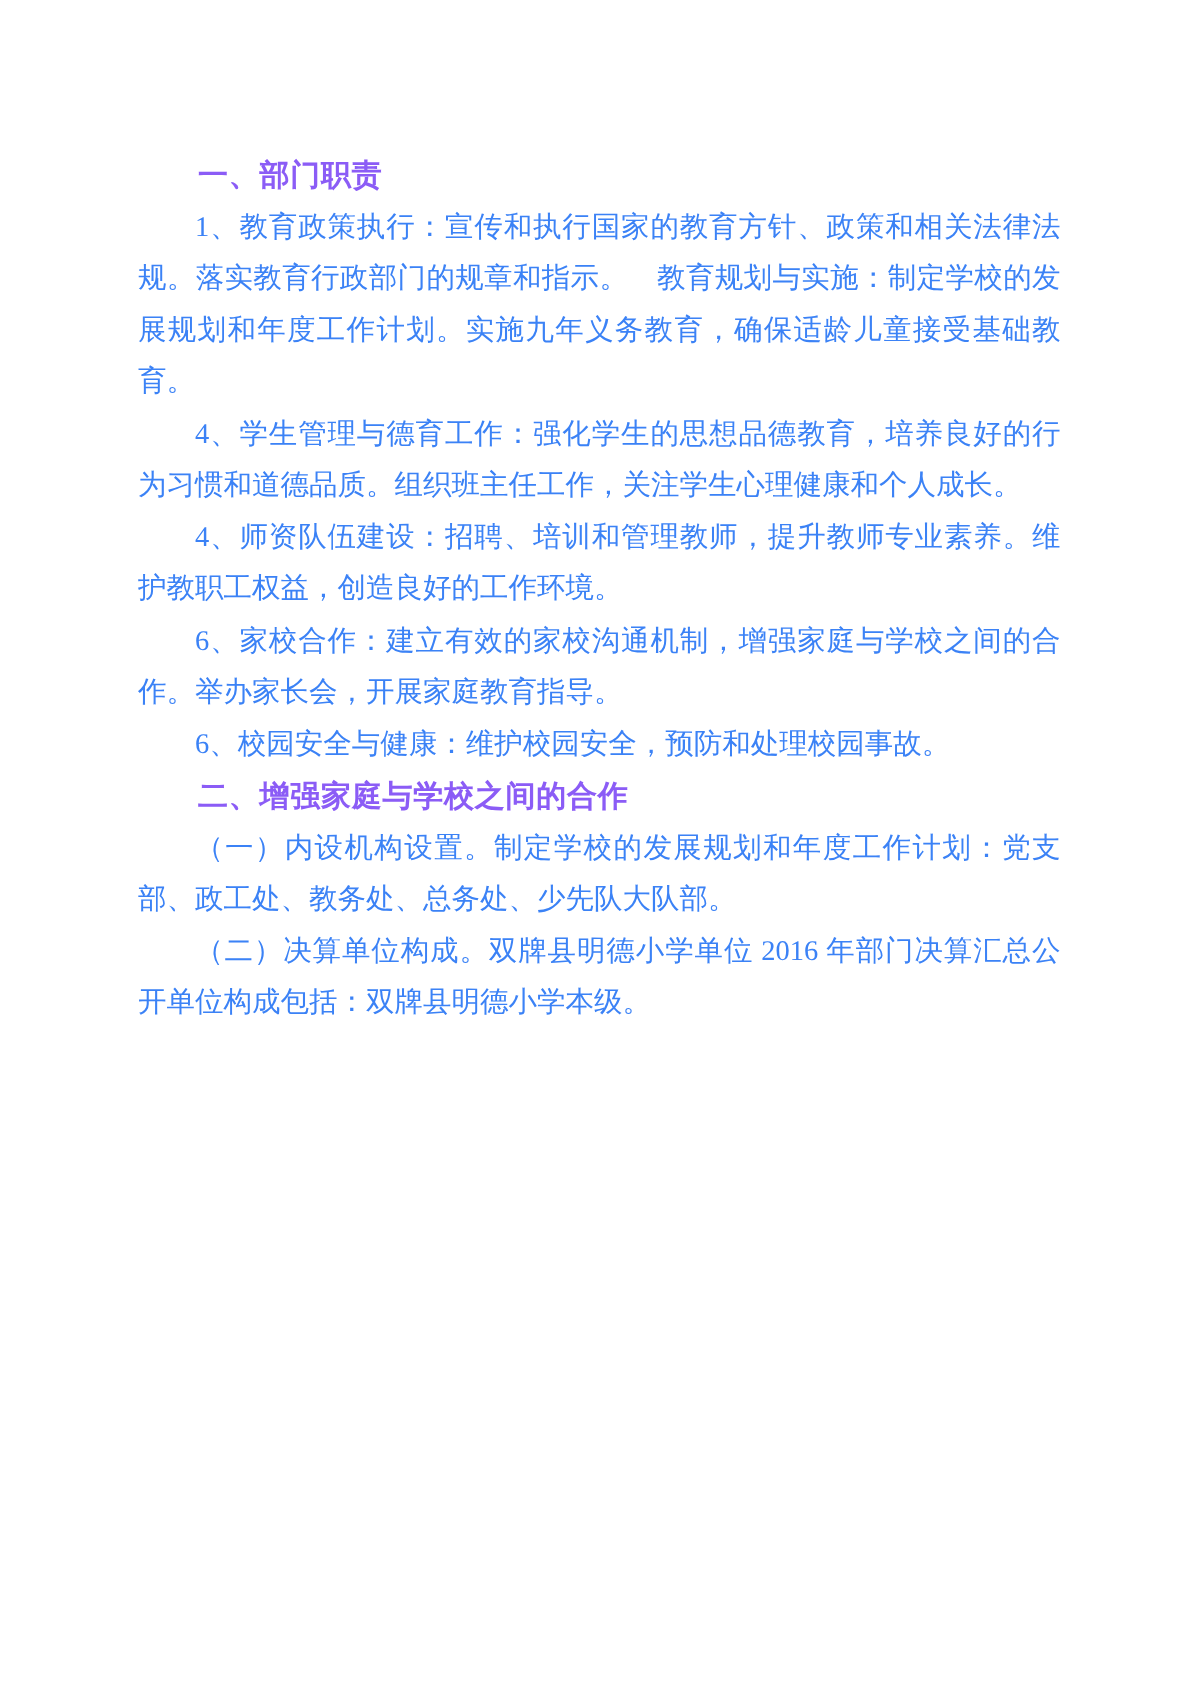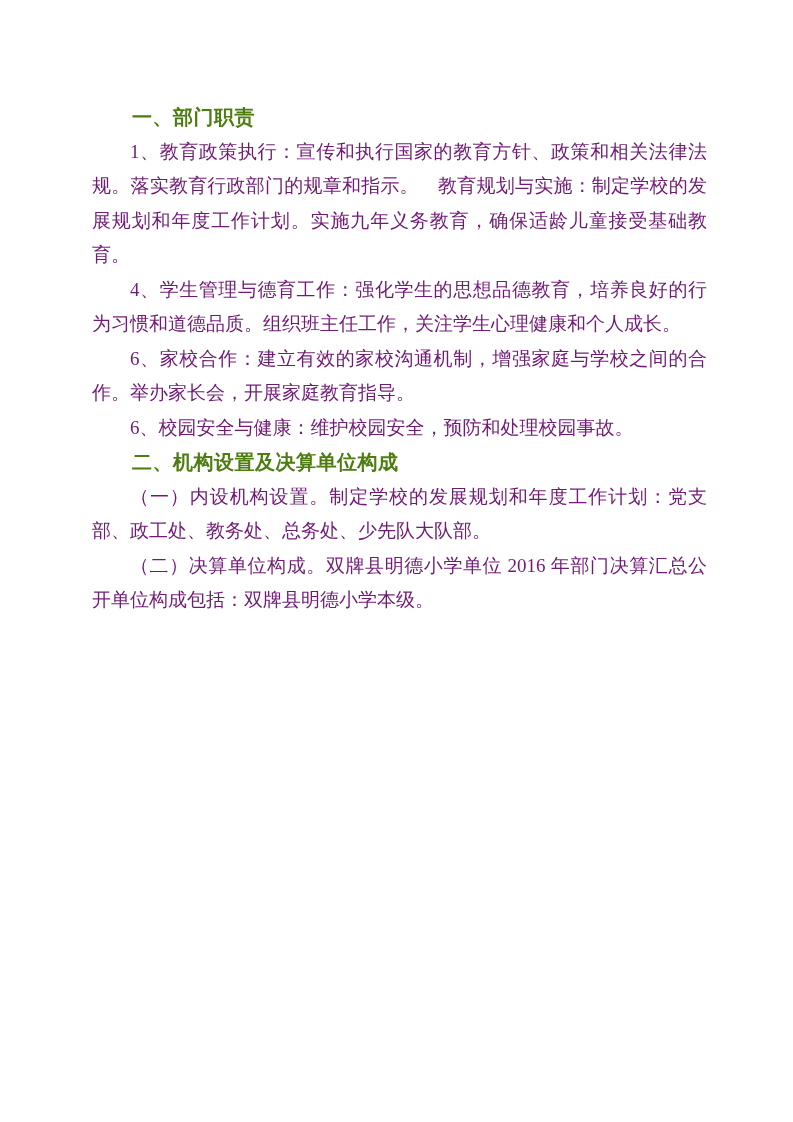--- a/index.html
+++ b/index.html
@@ -18,48 +18,49 @@
     overflow: hidden;
   }
   .section-heading {
     font-family: "Liberation Sans", "DejaVu Sans", sans-serif;
     font-weight: 700;
     font-size: 20px;
     line-height: 34.5px;
     margin: 0;
     text-indent: 2em;
     letter-spacing: 0.5px;
-    color: #4d7c0f;
+    color: #8b5cf6;
   }
   .body-paragraph {
     font-family: "Liberation Serif", "DejaVu Serif", serif;
     font-size: 19px;
     line-height: 34.5px;
     margin: 0;
     text-indent: 2em;
     text-align: justify;
-    color: #701a75;
+    color: #3b82f6;
   }
 </style>
 </head>
 <body>
 
 <div class="page">
 
   <h2 class="section-heading">一、部门职责</h2>
 
   <p class="body-paragraph">1、教育政策执行：宣传和执行国家的教育方针、政策和相关法律法规。落实教育行政部门的规章和指示。　教育规划与实施：制定学校的发展规划和年度工作计划。实施九年义务教育，确保适龄儿童接受基础教育。</p>
 
 
   <p class="body-paragraph">4、学生管理与德育工作：强化学生的思想品德教育，培养良好的行为习惯和道德品质。组织班主任工作，关注学生心理健康和个人成长。</p>
 
+  <p class="body-paragraph">4、师资队伍建设：招聘、培训和管理教师，提升教师专业素养。维护教职工权益，创造良好的工作环境。</p>
 
   <p class="body-paragraph">6、家校合作：建立有效的家校沟通机制，增强家庭与学校之间的合作。举办家长会，开展家庭教育指导。</p>
 
   <p class="body-paragraph">6、校园安全与健康：维护校园安全，预防和处理校园事故。</p>
 
-  <h2 class="section-heading">二、机构设置及决算单位构成</h2>
+  <h2 class="section-heading">二、增强家庭与学校之间的合作</h2>
 
   <p class="body-paragraph">（一）内设机构设置。制定学校的发展规划和年度工作计划：党支部、政工处、教务处、总务处、少先队大队部。</p>
 
   <p class="body-paragraph">（二）决算单位构成。双牌县明德小学单位 2016 年部门决算汇总公开单位构成包括：双牌县明德小学本级。</p>
 
 </div>
 
 </body></html>

